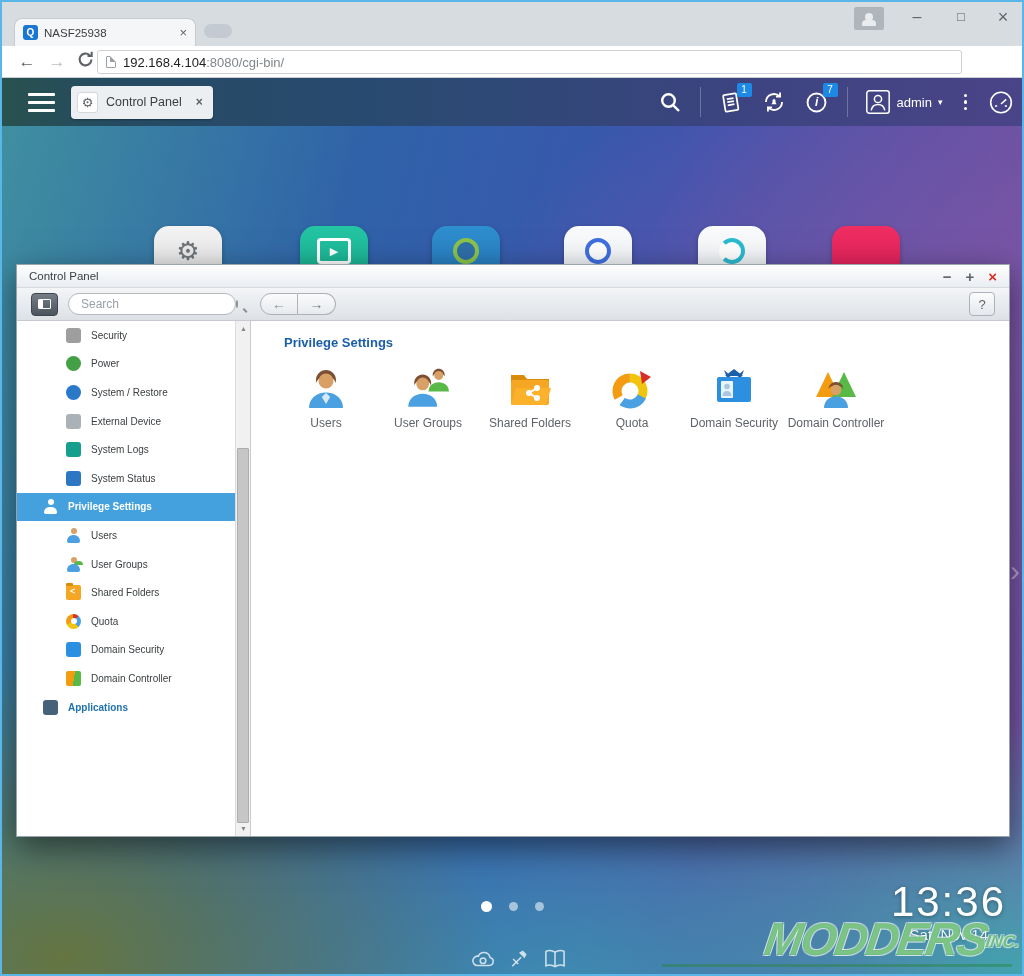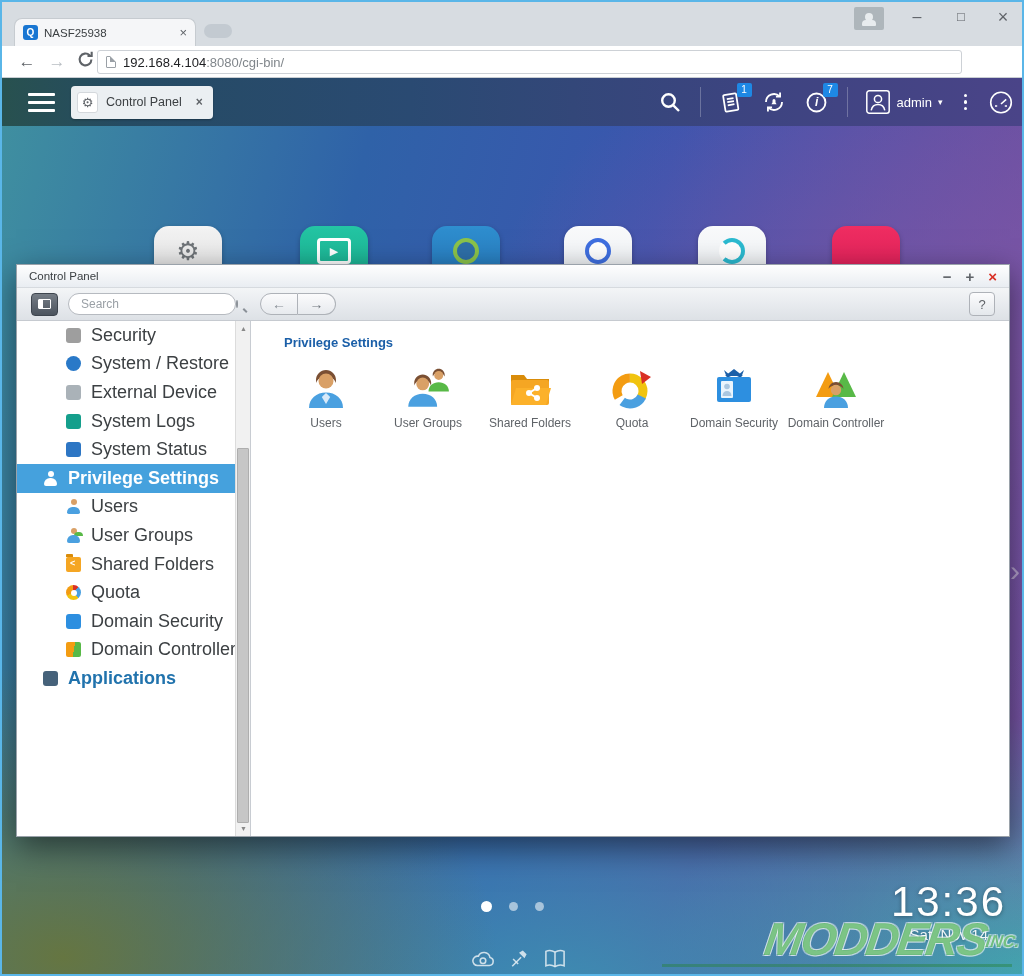--- a/index.html
+++ b/index.html
@@ -91,21 +91,21 @@
   .navbtn.back { border-radius:12px 0 0 12px; }
   .navbtn.fwd { border-radius:0 12px 12px 0; border-left:none; color:#6f757c; }
   .helpbtn { position:absolute; right:14px; top:4px; width:26px; height:24px; background:linear-gradient(#fcfcfd,#e4e8ec); border:1px solid #aeb2b8; border-radius:4px; text-align:center; line-height:23px; font-size:13px; color:#5f6368; }
   .cp-body { display:flex; height:515px; }
 
   
   .sbar { position:relative; width:234px; border-right:1px solid #c8ccd2; background:#fff; }
   .slist { position:absolute; left:0; top:0; right:15px; bottom:0; overflow:hidden; }
   .srow { height:28.6px; display:flex; align-items:center; gap:10px; padding-left:49px; cursor:default; }
   .srow.top { padding-left:26px; }
-  .slabel { font-size:18px; color:#3c4043; white-space:nowrap;text-align:center; }
+  .slabel { font-size:10px; color:#3c4043; white-space:nowrap;text-align:center; }
   .srow.top .slabel { color:#2173ad; font-weight:bold; }
   .srow.selected { background:#45a1dd; }
   .srow.selected .slabel { color:#fff; font-weight:bold; }
   .icn { width:15px; height:15px; border-radius:3px; flex:none; position:relative; }
   .r50 { border-radius:50%; }
   .globe-chip { box-shadow:inset 0 0 0 2px rgba(255,255,255,.4); }
   .mini-person { background:transparent !important; }
   .mini-person::before { content:""; position:absolute; top:0; left:4.5px; width:6px; height:6px; border-radius:50%; background:var(--head,#d9a066); }
   .mini-person::after { content:""; position:absolute; bottom:0; left:1px; width:13px; height:7.5px; border-radius:6px 6px 2px 2px; background:var(--body,#4aa0e0); }
   .mini-person.grp::after { box-shadow:5px -5px 0 -2px #58b947; }
@@ -313,20 +313,24 @@
         <div class="helpbtn">?</div>
       </div>
       <div class="cp-body">
         <div class="sbar">
           <div class="slist">
             <div class="srow">
                 <span class="icn" style="background: rgb(158, 158, 158);"></span>
                 <span class="slabel">Security</span>
               </div>
             <div class="srow">
+                <span class="icn r50" style="background: rgb(67, 160, 71);"></span>
+                <span class="slabel">Power</span>
+              </div>
+            <div class="srow">
                 <span class="icn r50" style="background: rgb(41, 121, 200);"></span>
                 <span class="slabel">System / Restore</span>
               </div>
             <div class="srow">
                 <span class="icn" style="background: rgb(170, 178, 184);"></span>
                 <span class="slabel">External Device</span>
               </div>
             <div class="srow">
                 <span class="icn" style="background: rgb(21, 159, 140);"></span>
                 <span class="slabel">System Logs</span>

